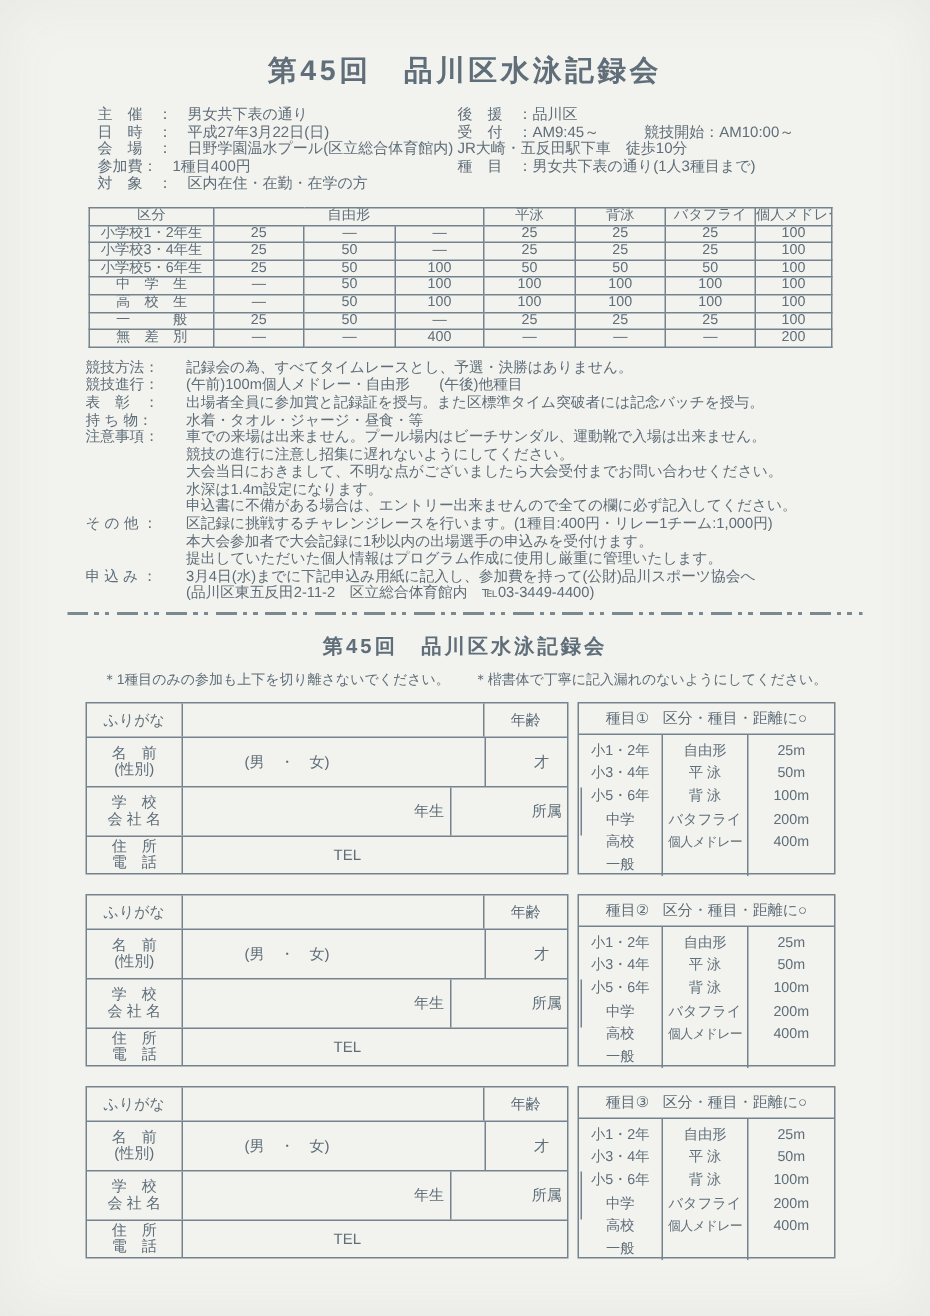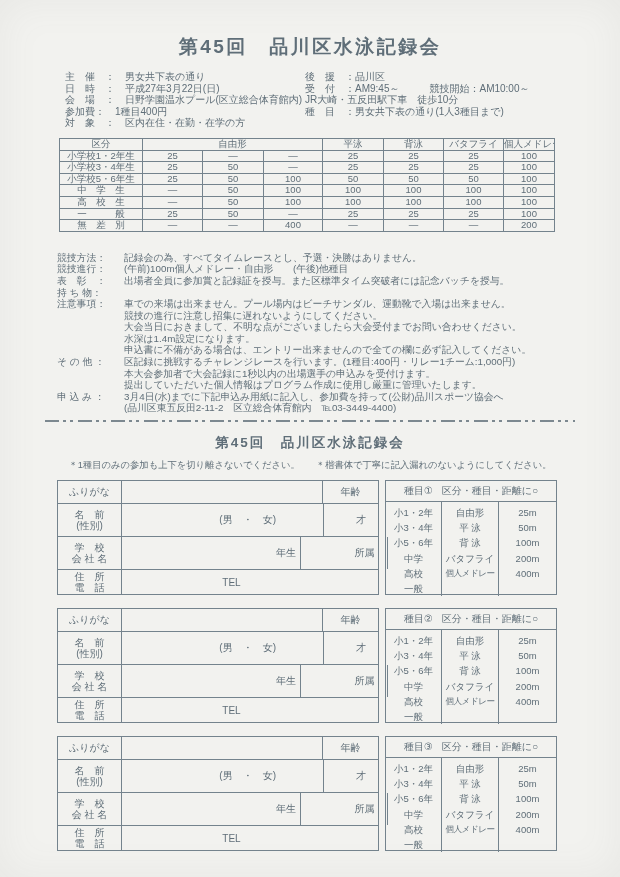--- a/index.html
+++ b/index.html
@@ -22,21 +22,21 @@
   .info-col.left{width:240px;flex:none;}
   .info-col.right{flex:1;}
   .info-col div{white-space:nowrap;}
 
   table.dist-table{border-collapse:collapse;width:495px;margin-left:2px;font-size:9.5px;table-layout:fixed;border-radius:25px;}
   table.dist-table th,table.dist-table td{
     border:1px solid var(--bd);padding:0;height:10.6px;line-height:10.6px;
     text-align:center;font-weight:normal;overflow:hidden;white-space:nowrap;
   }
 
-  .notes{margin-top:20px;font-size:9.8px;line-height:11.6px;}
+  .notes{margin-top:8px;font-size:9.8px;line-height:11.6px;}
   .note-row{display:flex;}
   .note-label{width:67px;flex:none;white-space:nowrap;}
   .note-lines{flex:1;}
   .note-lines div{white-space:nowrap;}
 
   .cutline{
     height:2px;margin:6px -12px 0 -12px;opacity:.8;
     background:repeating-linear-gradient(90deg,
       var(--ink) 0 14px, transparent 14px 18px,
       var(--ink) 18px 21px, transparent 21px 25px,
@@ -50,21 +50,21 @@
   .form{display:flex;margin-bottom:13px;height:115px;}
   .f-left{width:322px;flex:none;border:1.5px solid var(--bd);display:flex;flex-direction:column;box-sizing:border-box;background:transparent;}
   .f-row{display:flex;flex:none;gap:41px;}
   .f-row + .f-row{border-top:1px solid var(--bd);}
   .r1{height:22px;} .r2{height:32px;} .r3{height:32px;} .r4{flex:1;}
   .f-label{width:63px;flex:none;border-right:1px solid var(--bd);display:flex;align-items:center;justify-content:center;font-size:10px;}
   .f-label.two{flex-direction:column;line-height:11.5px;}
   .f-blank{flex:1;}
   .f-age{width:55px;flex:none;border-left:1px solid var(--bd);display:flex;align-items:center;justify-content:center;font-size:10px;}
   .f-sai{width:55px;flex:none;border-left:1px solid var(--bd);display:flex;align-items:center;justify-content:flex-end;padding-right:12px;box-sizing:border-box;font-size:10px;}
-  .f-gender{flex:1;display:flex;align-items:center;justify-content:flex-end;padding-right:6px;font-size:10px;}
+  .f-gender{flex:1;display:flex;align-items:center;padding-right:6px;font-size:10px;}
   .f-grade{width:138px;flex:none;border-right:1px solid var(--bd);display:flex;align-items:center;justify-content:flex-end;padding-right:4px;box-sizing:border-box;font-size:10px;}
   .f-affil{width:45px;flex:none;border-right:1px solid var(--bd);display:flex;align-items:center;justify-content:center;font-size:10px;}
   .f-tel{flex:1;display:flex;align-items:center;justify-content:center;padding-right:78px;font-size:10px;}
 
   .f-right{width:172px;flex:none;border:1.5px solid var(--bd);margin-left:6px;display:flex;flex-direction:column;box-sizing:border-box;}
   .rb-head{height:20px;flex:none;border-bottom:1px solid var(--bd);display:flex;align-items:center;justify-content:center;gap:9px;font-size:10px;white-space:nowrap;}
   .rb-body{flex:1;display:flex;}
   .rb-col{padding-top:3px;font-size:9.5px;text-align:center;box-sizing:border-box;}
   .rb-col.c1{width:55px;flex:none;}
   .rb-col.c2{width:57px;flex:none;border-left:1px solid var(--bd);}
@@ -205,20 +205,23 @@
           </div>
         </div>
         <div class="note-row">
           <div class="note-label">表　彰　：</div>
           <div class="note-lines">
             <div>出場者全員に参加賞と記録証を授与。また区標準タイム突破者には記念バッチを授与。</div>
           </div>
         </div>
         <div class="note-row">
           <div class="note-label">持 ち 物：</div>
+          <div class="note-lines">
+            <div>水着・タオル・ジャージ・昼食・等</div>
+          </div>
         </div>
         <div class="note-row">
           <div class="note-label">注意事項：</div>
           <div class="note-lines">
             <div>車での来場は出来ません。プール場内はビーチサンダル、運動靴で入場は出来ません。</div>
             <div>競技の進行に注意し招集に遅れないようにしてください。</div>
             <div>大会当日におきまして、不明な点がございましたら大会受付までお問い合わせください。</div>
             <div>水深は1.4m設定になります。</div>
             <div>申込書に不備がある場合は、エントリー出来ませんので全ての欄に必ず記入してください。</div>
           </div>

